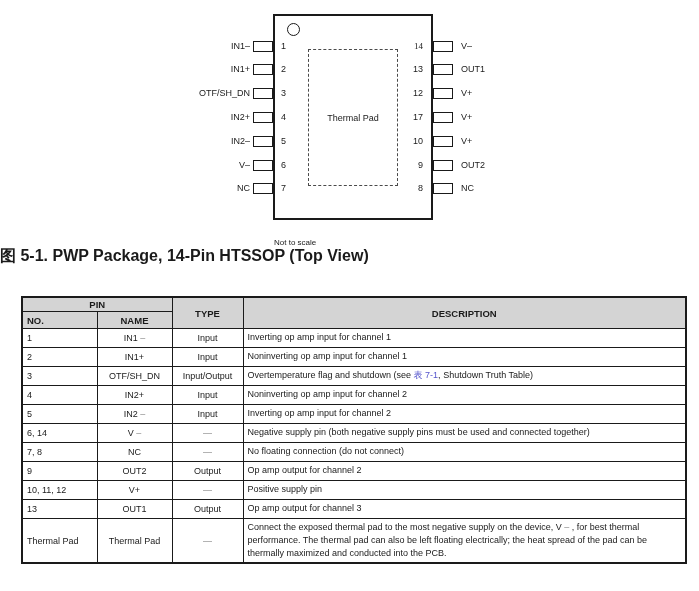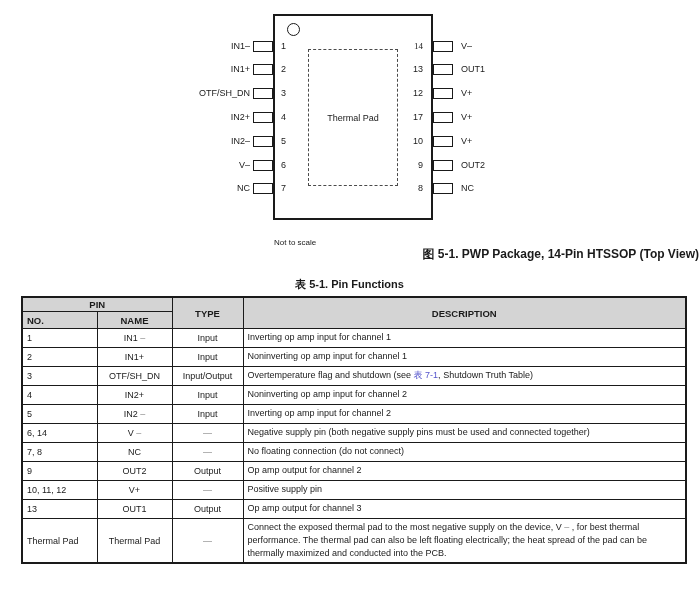--- a/index.html
+++ b/index.html
@@ -17,22 +17,22 @@
        display:flex;align-items:center;justify-content:center;font-size:9px;}
   .pin-box{position:absolute;width:20px;height:11px;border:1.5px solid #1a1a1a;
        box-sizing:border-box;background:#fff;}
   .pin-label,.pin-num{position:absolute;font-size:9px;line-height:11px;white-space:nowrap;}
   .lbl-left{left:120px;width:130px;text-align:right;}
   .num-left{left:281px;}
   .num-right{left:393px;width:30px;text-align:right;}
   .lbl-right{left:461px;}
   .nts{position:absolute;left:274px;top:224px;font-size:8px;margin-top:14px;}
   
-  .figcap{position:absolute;top:246px;left:0;width:100%;text-align:right;
-       font-size:12px;font-weight:bold;}
+  .figcap{position:absolute;top:246px;left:0;width:100%;text-align:left;
+       font-size:16px;font-weight:bold;}
   .tabcap{position:absolute;top:277px;left:0;width:100%;text-align:center;
        font-size:11px;font-weight:bold;}
   
   table.pinfn{position:absolute;left:21px;top:296px;width:664px;
        border-collapse:collapse;table-layout:fixed;border:2px solid #1a1a1a;}
   .pinfn th,.pinfn td{border:1px solid #1a1a1a;font-size:9px;
        padding:2px 4px;vertical-align:middle;box-sizing:border-box;}
   .pinfn th{background:#d4d4d4;font-weight:bold;text-align:center;font-size:9.5px;}
   .pinfn th.h-no{text-align:left;}
   .pinfn tr.hr1 th{height:13px;padding:1px 4px;}
@@ -98,21 +98,20 @@
         <div class="pin-box" style="left: 433px; top: 159.5px;"></div>
         <div class="pin-label lbl-right" style="top: 159.5px;">OUT2</div>
         <div class="pin-num num-right" style="top: 183.3px;">8</div>
         <div class="pin-box" style="left: 433px; top: 183.3px;"></div>
         <div class="pin-label lbl-right" style="top: 183.3px;">NC</div>
       </div>
     <div class="nts">Not to scale</div>
   </div>
 
   <div class="figcap">图 5-1. PWP Package, 14-Pin HTSSOP (Top View)</div>
-  <div class="tabcap">表 5-1. Pin Functions</div>
 
   <table class="pinfn">
     <colgroup>
       <col style="width:75px">
         <col style="width:75px">
         <col style="width:71px">
         <col style="width:443px">
     </colgroup>
     <thead>
       <tr class="hr1">

